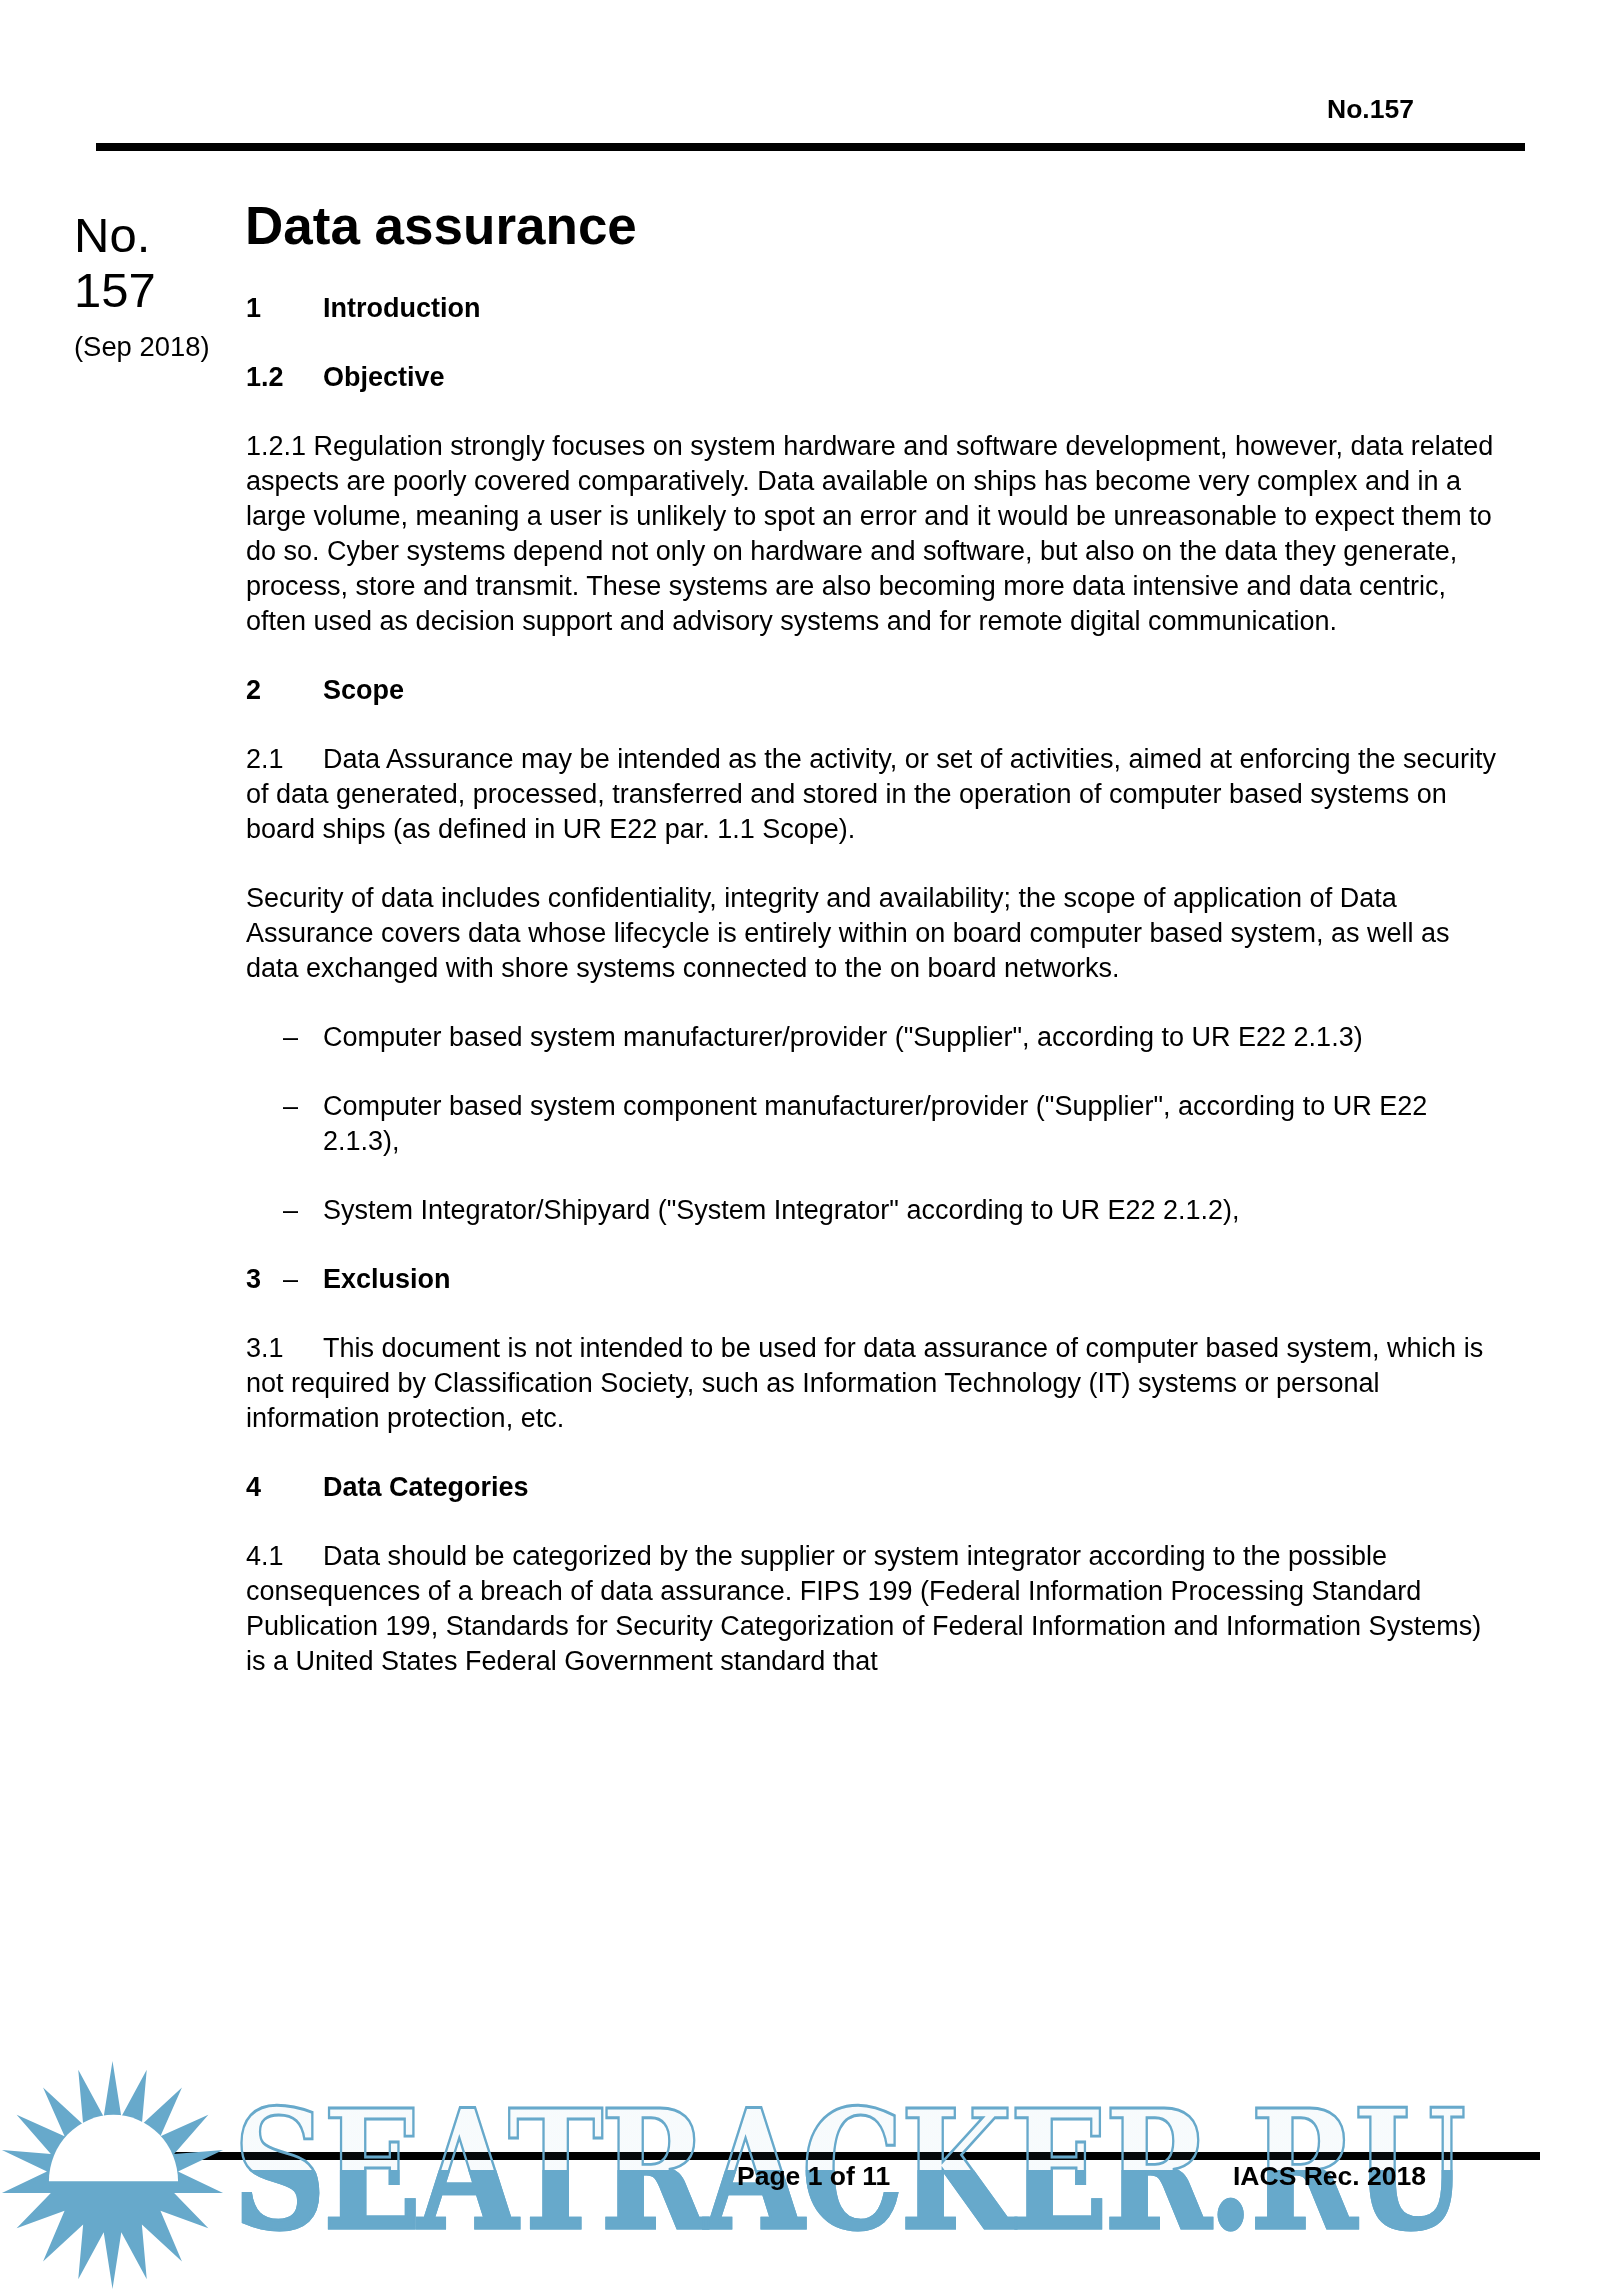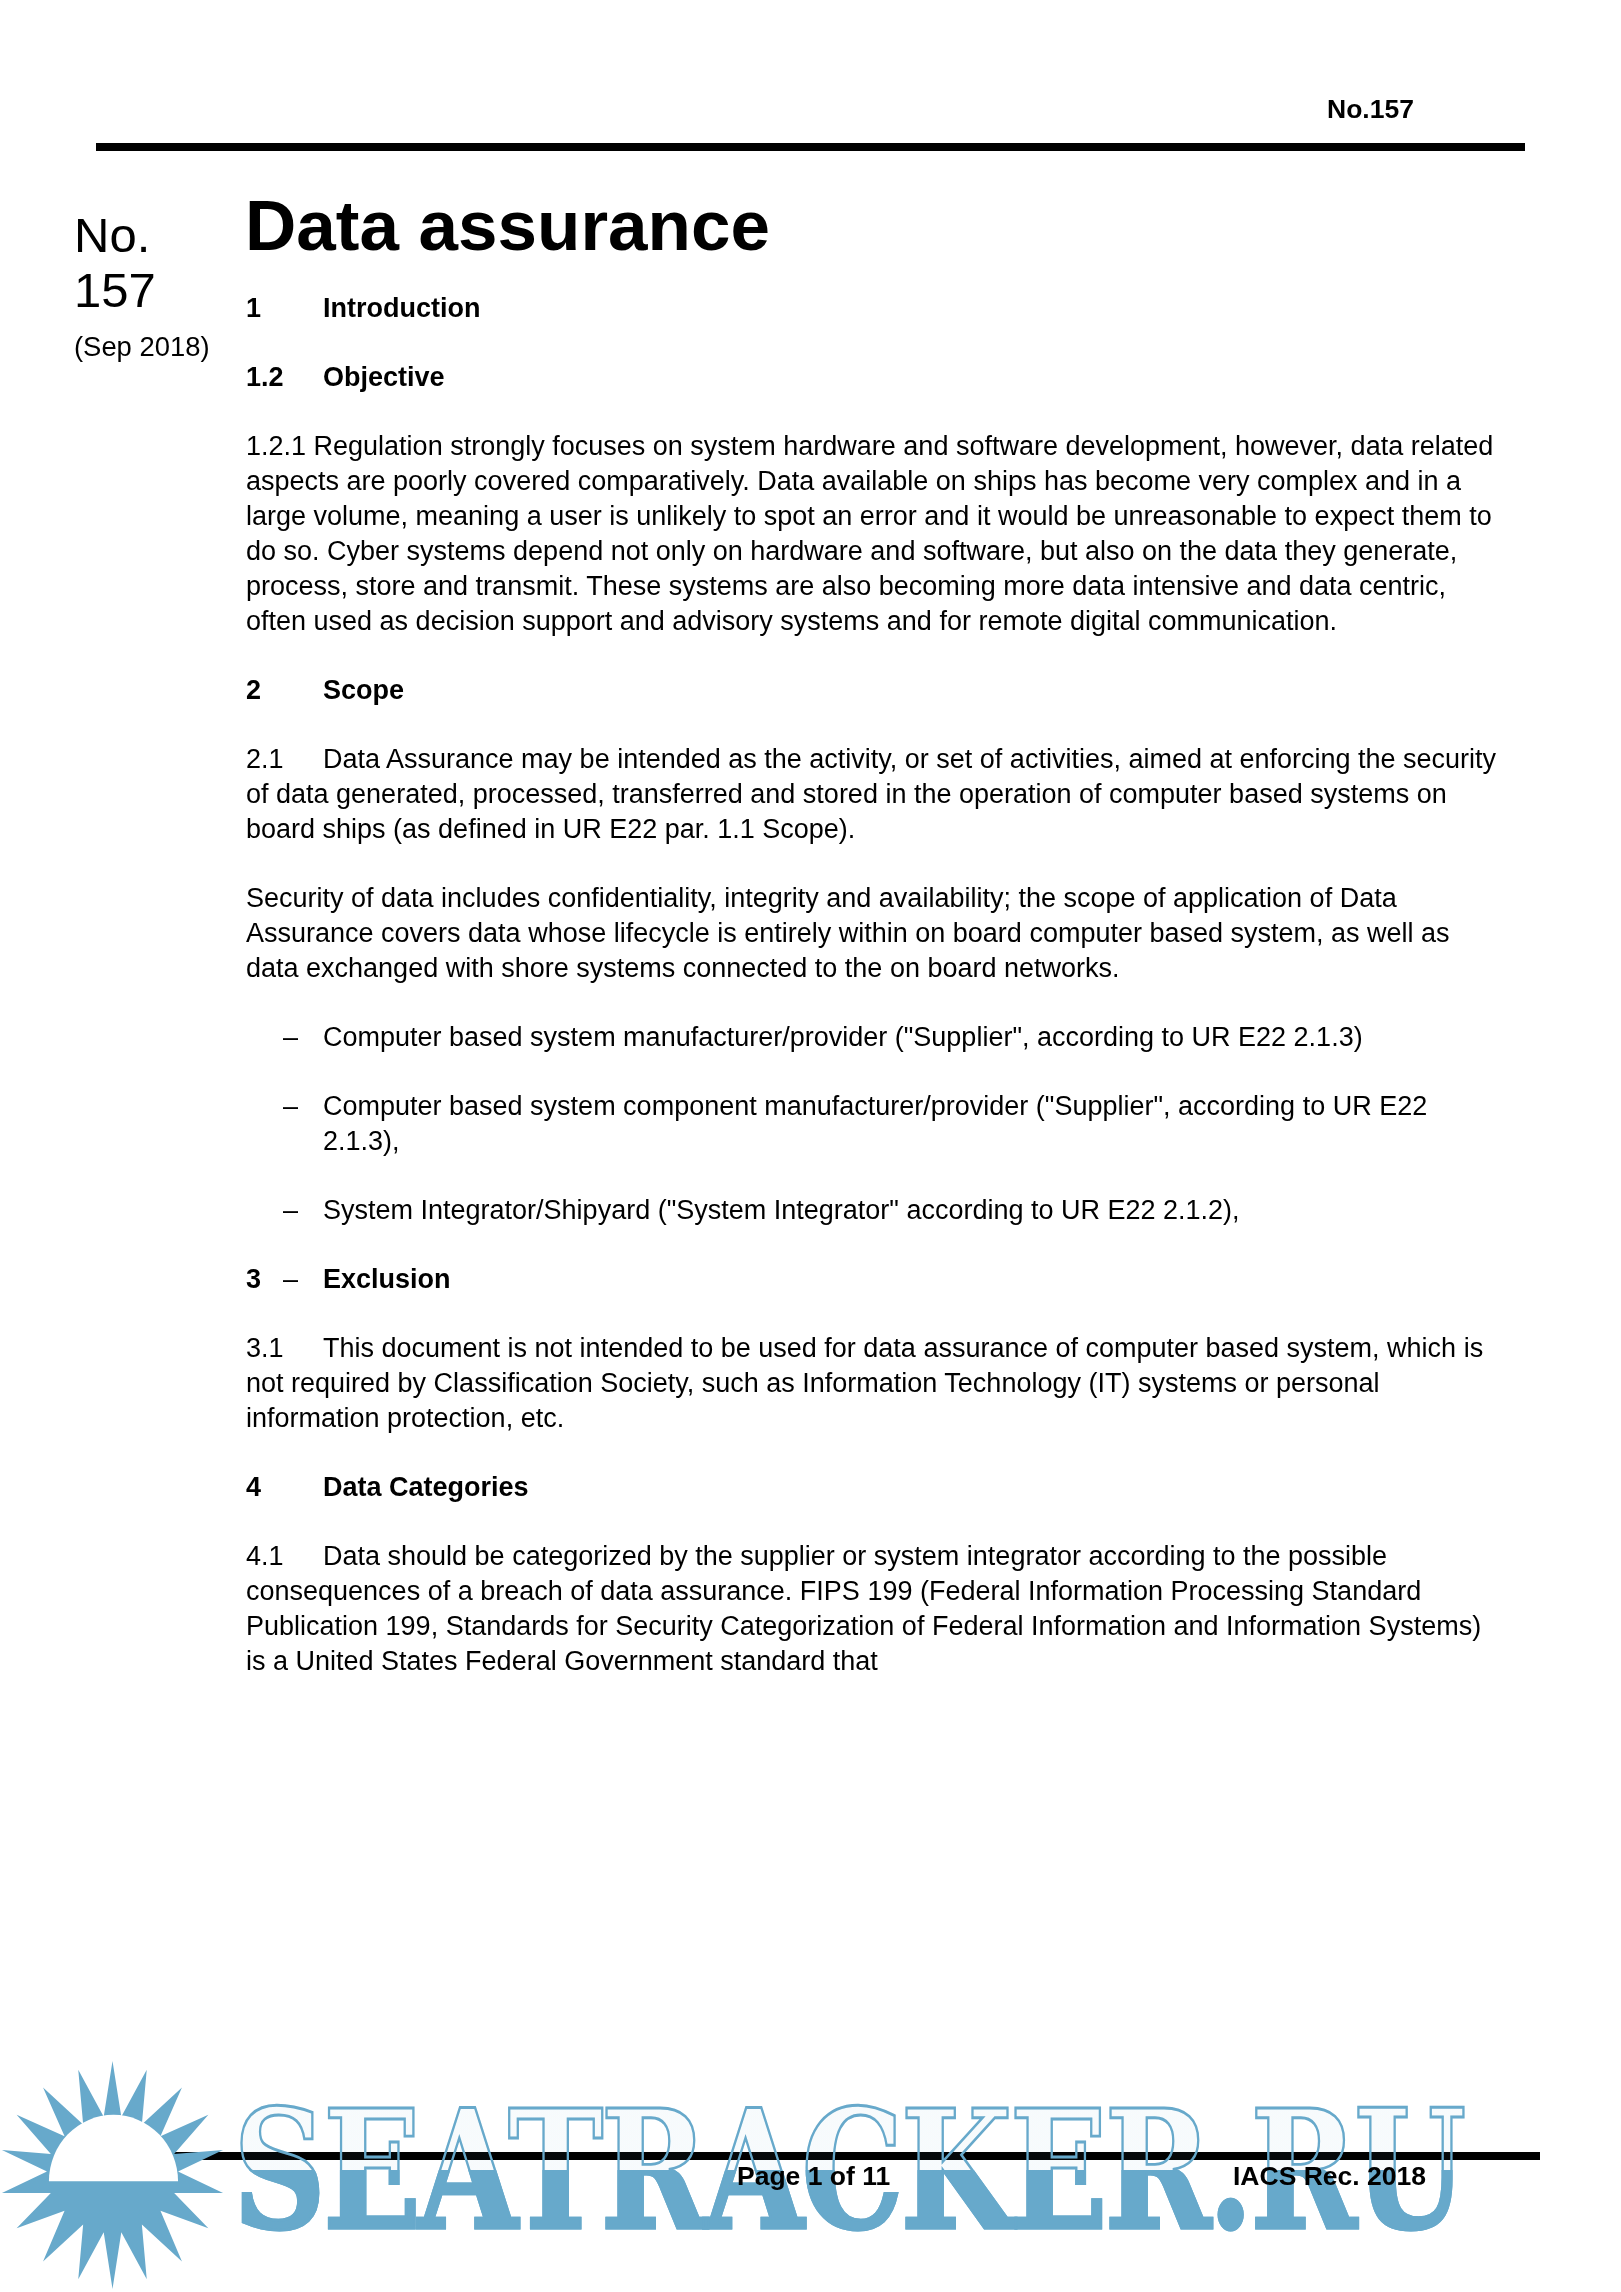--- a/index.html
+++ b/index.html
@@ -3,21 +3,21 @@
 <meta charset="utf-8">
 <style>
   html, body { margin:0; padding:0; background:#ffffff; }
   body { width:1621px; height:2293px; position:relative; overflow:hidden;
          font-family:"Liberation Sans", sans-serif; color:#000; }
   .abs { position:absolute; }
   .hdr-no { left:1327px; top:94px; font-size:26.5px; font-weight:bold; }
   .rule-top { left:96px; top:143px; width:1429px; height:7.8px; background:#000; }
   .side-no { left:74px; top:208px; font-size:49px; font-weight:normal; line-height:55px; }
   .side-date { left:74px; top:331px; font-size:27.4px; line-height:31px; }
-  .title { left:245px; top:194px; font-size:71px; font-weight:bold; line-height:63px; }
+  .title { left:245px; top:194px; font-size:53px; font-weight:bold; line-height:63px; }
   .content { left:246px; top:291px; width:1255px; font-size:27px; line-height:35px; }
   .h { font-weight:bold; margin:0 0 34px 0; display:flex; }
   .h .num { width:77px; display:inline-block; }
   .p { margin:0 0 34px 0; }
   .p .num { display:inline-block; width:77px; }
   .bullets { margin:0 0 34px 0; padding:0; list-style:none; }
   .bullets li { position:relative; padding-left:77px; margin:0 0 34px 0; }
   .bullets li .dash { position:absolute; left:37px; top:0; }
   .rule-bot { left:111px; top:2152px; width:1429px; height:7.8px; background:#000; z-index:1; }
   .ftr-page { left:737px; top:2161px; font-size:26.5px; font-weight:bold; z-index:3; }

